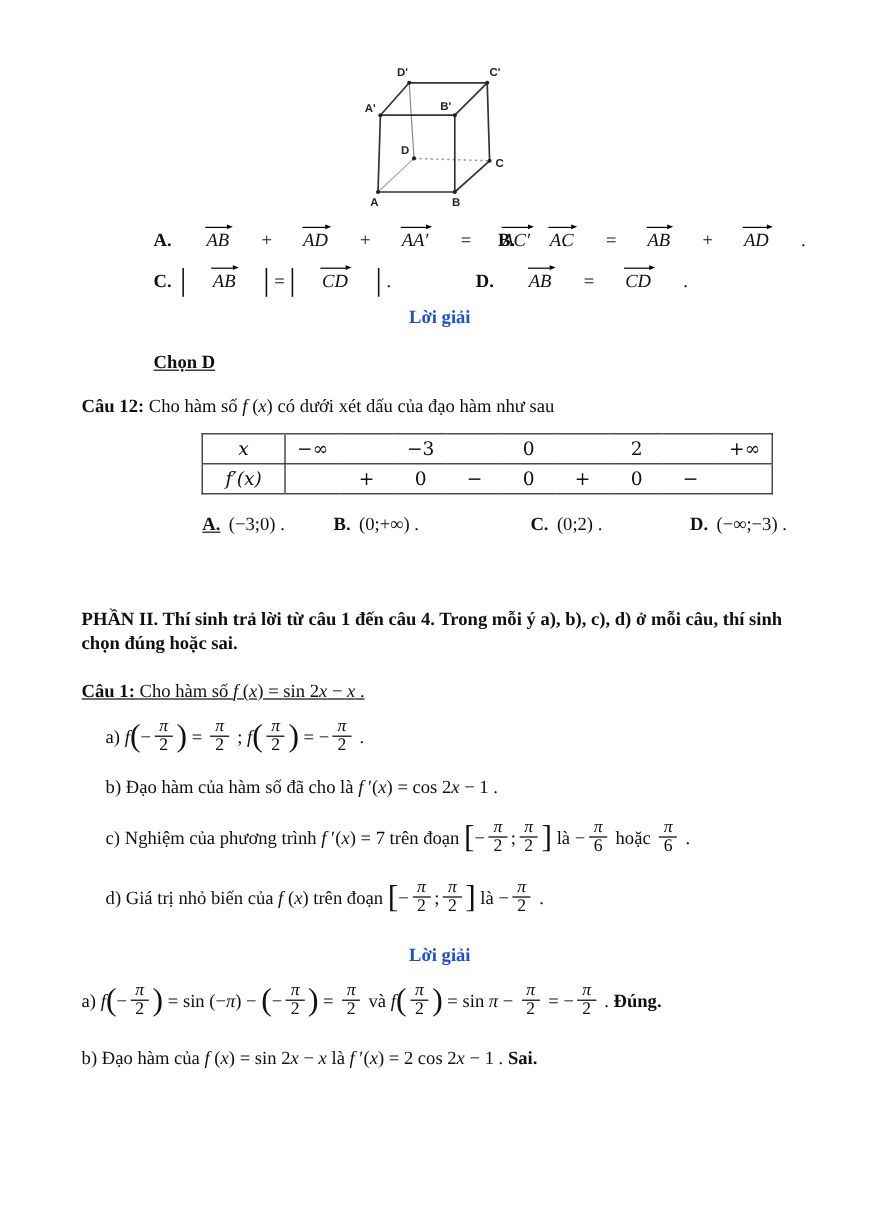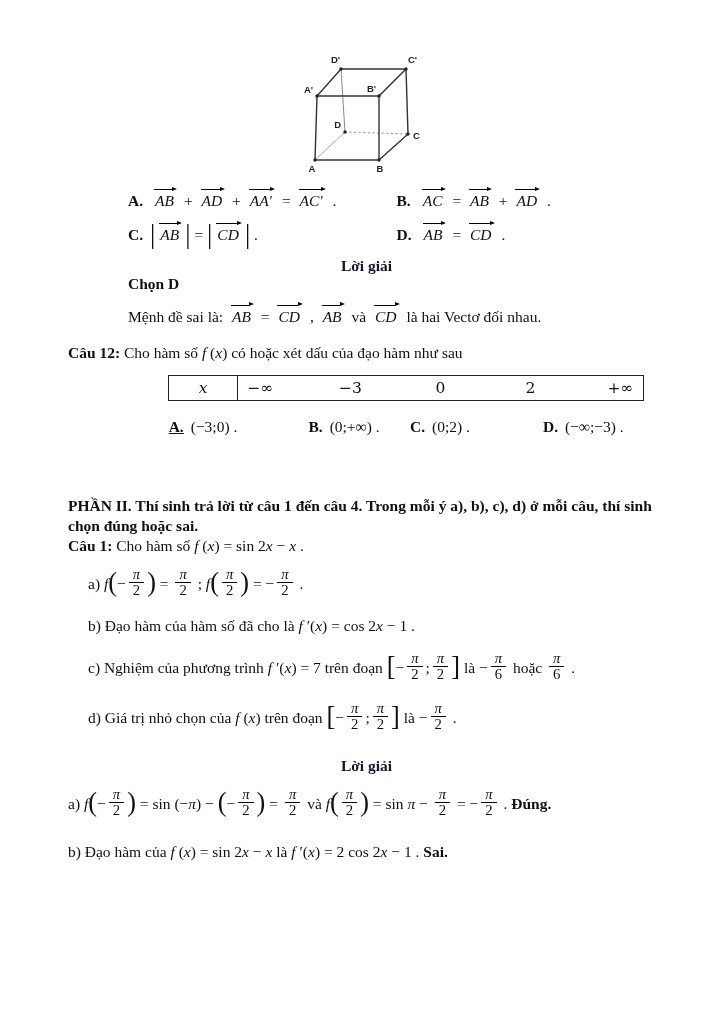--- a/index.html
+++ b/index.html
@@ -4,53 +4,53 @@
 <style>
   html,body{margin:0;padding:0;background:#fff;}
   body{
     width:725px;height:1024px;overflow:hidden;position:relative;
     font-family:"Liberation Serif",serif;font-size:15.5px;color:#101010;
   }
   .page{padding:0 60px 0 68px;}
   .bold{font-weight:700;}
   .u{text-decoration:underline;}
   .center{text-align:center;}
-  .blue{color:#0f172a;}
+  .blue{color:#1d4ed8;}
   .ind1{padding-left:60px;}
   .ind2{padding-left:20px;}
   .line{white-space:nowrap;}
   
   .mi{font-style:italic;}
-  .vec{position:relative;display:inline-block;margin:0 3px;padding:3px 3px 0 2px;text-align:center;}
+  .vec{position:relative;display:inline-block;margin:0 20px;padding:3px 3px 0 2px;text-align:center;}
   .vec::before{content:"";position:absolute;left:1px;right:5px;top:0;border-top:1px solid #000;}
   .vec::after{content:"";position:absolute;right:0;top:-2.5px;width:0;height:0;
     border-top:2.5px solid transparent;border-bottom:2.5px solid transparent;border-left:5px solid #000;}
   .frac{display:inline-flex;flex-direction:column;align-items:center;vertical-align:middle;
     line-height:1.05;margin:0 3px;font-size:0.95em;position:relative;top:-2px;}
   .frac .fn{border-bottom:1px solid #000;padding:0 4px;font-style:italic;}
   .frac .fd{padding:0 4px;}
   .big{font-size:1.7em;line-height:.8;vertical-align:middle;position:relative;top:-2px;font-weight:400;}
   
   .figure{width:190px;margin:50px auto 0;display:block;}
   .figure svg{display:block;}
   .cube-label{font-family:"Liberation Sans",sans-serif;font-size:9.5px;font-weight:700;fill:#222;}
   
   .optrow2{display:flex;margin-top:13px;}
   .optrow2 .opt{width:287px;}
   .optrow4{display:flex;margin-top:17px;}
-  .optrow4 .o1{width:150px;text-align:center;} .optrow4 .o2{width:132px;text-align:center;} .optrow4 .o3{width:133px;}
+  .optrow4 .o1{width:150px;text-align:center;} .optrow4 .o2{width:132px;} .optrow4 .o3{width:133px;margin-left:32px;}
   .opt b{margin-right:7px;}
   
   .sign-table{border-collapse:collapse;margin:13px 0 0 100px;
     font-family:"DejaVu Serif",serif;font-size:15.5px;border:1.5px solid #222;}
   .sign-table th{font-style:italic;font-weight:400;width:56px;border-right:1.5px solid #222;padding:3px 6px;}
   .sign-table td{width:43px;text-align:center;padding:3px 1px;}
   .sign-table tr.xrow th,.sign-table tr.xrow td{border-bottom:1.5px solid #222;}
   
-  .mt8{margin-top:0;}.mt10{margin-top:10px;}.mt12{margin-top:12px;}
+  .mt8{margin-top:20px;text-decoration:underline;}.mt10{margin-top:10px;}.mt12{margin-top:12px;}
   .mt14{margin-top:14px;}.mt16{margin-top:16px;}.mt18{margin-top:18px;}
   .mt22{margin-top:22px;}.mt48{margin-top:60px;}
   .heading2{line-height:1.32;white-space:normal;max-width:592px;}
 </style>
 </head>
 <body>
 
 <div class="page">
 
   <div class="figure">
@@ -94,40 +94,51 @@
     <div class="opt line"><b>A.</b><span class="math"><span class="vec"><span class="mi">AB</span></span><span> + </span><span class="vec"><span class="mi">AD</span></span><span> + </span><span class="vec"><span class="mi">AA′</span></span><span> = </span><span class="vec"><span class="mi">AC′</span></span><span> .</span></span></div>
     <div class="opt line"><b>B.</b><span class="math"><span class="vec"><span class="mi">AC</span></span><span> = </span><span class="vec"><span class="mi">AB</span></span><span> + </span><span class="vec"><span class="mi">AD</span></span><span> .</span></span></div>
   </div>
   <div class="optrow2 ind1">
     <div class="opt line"><b>C.</b><span class="math"><span class="big">|</span><span class="vec"><span class="mi">AB</span></span><span class="big">|</span><span> = </span><span class="big">|</span><span class="vec"><span class="mi">CD</span></span><span class="big">|</span><span> .</span></span></div>
     <div class="opt line"><b>D.</b><span class="math"><span class="vec"><span class="mi">AB</span></span><span> = </span><span class="vec"><span class="mi">CD</span></span><span> .</span></span></div>
   </div>
 
   <div class="center blue bold mt10">Lời giải</div>
   <div class="ind1 bold mt8">Chọn D</div>
-  <div class="ind1 mt12 line"><span>Mệnh đề sai là: </span><span class="vec"><span class="mi">AB</span></span><span> = </span><span class="vec"><span class="mi">CD</span></span><span> ,  </span><span class="vec"><span class="mi">AB</span></span><span> và </span><span class="vec"><span class="mi">CD</span></span><span> là hai Vectơ đối nhau.</span></div>
 
   <div class="mt18 line">
-    <b>Câu 12:</b>&nbsp;<span><span>Cho hàm số </span><span class="mi">f</span><span> (</span><span class="mi">x</span><span>) có hoặc xét dấu của đạo hàm như sau</span></span>
+    <b>Câu 12:</b>&nbsp;<span><span>Cho hàm số </span><span class="mi">f</span><span> (</span><span class="mi">x</span><span>) có dưới xét dấu của đạo hàm như sau</span></span>
   </div>
 
   <table class="sign-table">
     <tbody>
         <tr class="xrow">
       <th>x</th>
       <td>−∞</td>
       <td></td>
       <td>−3</td>
       <td></td>
       <td>0</td>
       <td></td>
       <td>2</td>
       <td></td>
       <td>+∞</td>
     </tr>
+    <tr>
+      <th>f′(x)</th>
+      <td></td>
+      <td>+</td>
+      <td>0</td>
+      <td>−</td>
+      <td>0</td>
+      <td>+</td>
+      <td>0</td>
+      <td>−</td>
+      <td></td>
+    </tr>
   </tbody>
     </table>
 
 
   <div class="optrow4 ind1">
     <div class="opt o1 line"><b class="u">A.</b><span>(−3;0) .</span></div>
     <div class="opt o2 line"><b>B.</b><span>(0;+∞) .</span></div>
     <div class="opt o3 line"><b>C.</b><span>(0;2) .</span></div>
     <div class="opt line"><b>D.</b><span>(−∞;−3) .</span></div>
   </div>
@@ -158,21 +169,21 @@
       </span><span>;</span><span class="frac">
         <span class="fn">π</span>
         <span class="fd">2</span>
       </span><span class="big">]</span><span> là −</span><span class="frac">
         <span class="fn">π</span>
         <span class="fd">6</span>
       </span><span> hoặc </span><span class="frac">
         <span class="fn">π</span>
         <span class="fd">6</span>
       </span><span> .</span></div>
-  <div class="ind2 mt18 line"><span>d) Giá trị nhỏ chọn của </span><span class="mi">f</span><span> (</span><span class="mi">x</span><span>) trên đoạn </span><span class="big">[</span><span>−</span><span class="frac">
+  <div class="ind2 mt18 line"><span>d) Giá trị nhỏ biến của </span><span class="mi">f</span><span> (</span><span class="mi">x</span><span>) trên đoạn </span><span class="big">[</span><span>−</span><span class="frac">
         <span class="fn">π</span>
         <span class="fd">2</span>
       </span><span>;</span><span class="frac">
         <span class="fn">π</span>
         <span class="fd">2</span>
       </span><span class="big">]</span><span> là −</span><span class="frac">
         <span class="fn">π</span>
         <span class="fd">2</span>
       </span><span> .</span></div>
 

